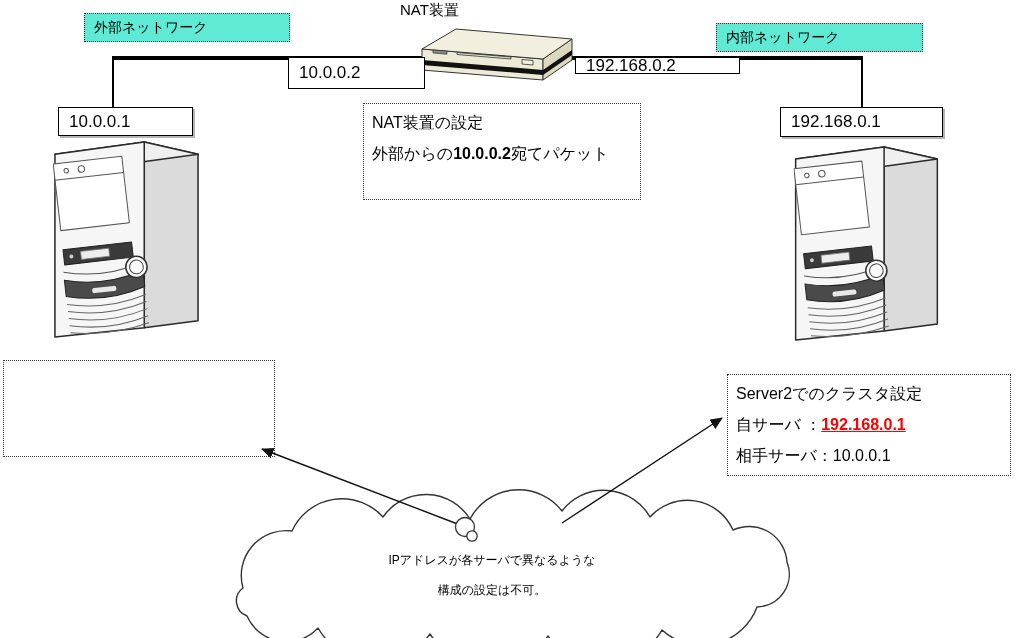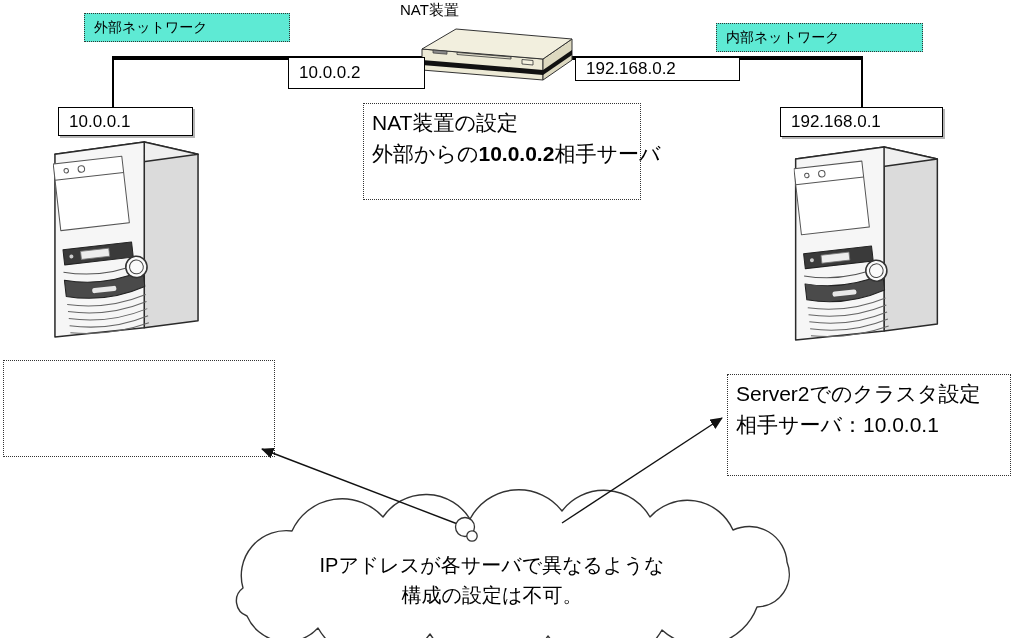--- a/index.html
+++ b/index.html
@@ -14,26 +14,26 @@
   }
   .solid-box{
     position:absolute;border:1.5px solid #000;background:#fff;
     font-size:17px;display:flex;align-items:center;padding-left:10px;box-sizing:border-box;
   }
   .shadowed{box-shadow:2px 2px 0 #b5b5b5;}
   .busline{position:absolute;background:#000;height:4px;}
   .dropline{position:absolute;background:#000;width:2px;}
   .note-box{
     position:absolute;border:1px dotted #333;background:#fff;box-sizing:border-box;
-    font-size:21px;line-height:31px;padding:3px 8px 0 8px;white-space:nowrap;
+    font-size:16px;line-height:31px;padding:3px 8px 0 8px;white-space:nowrap;
   }
   .bold{font-weight:bold;}
   .hl{font-weight:bold;text-decoration:underline;}
   .cloud-text{
-    position:absolute;text-align:center;font-size:20px;z-index:6;white-space:nowrap;
+    position:absolute;text-align:center;font-size:12px;z-index:6;white-space:nowrap;
   }
   .nat-title{
     position:absolute;left:400px;top:1px;width:145px;
     font-size:15px;z-index:2;
   }
   .overlay{position:absolute;left:0;top:0;z-index:5;pointer-events:none;}
   svg{display:block;}
 </style>
 </head>
 <body>
@@ -90,48 +90,49 @@
   <div class="dotted-box" style="left:84px;top:13px;width:206px;height:29px;">
     <span>外部ネットワーク</span>
   </div>
   <div class="dotted-box" style="left:716px;top:13px;width:207px;height:29px;margin-top:10px;">
     <span>内部ネットワーク</span>
   </div>
 
   <div class="solid-box" style="left:288px;top:57px;width:137px;height:32px;z-index:3;">
     <span>10.0.0.2</span>
   </div>
-  <div class="solid-box" style="left:575px;top:57px;width:165px;height:24px;z-index:3;">
+  <div class="solid-box" style="left:575px;top:57px;width:165px;height:17px;z-index:3;">
     <span>192.168.0.2</span>
   </div>
 
   <div class="solid-box shadowed" style="left:58px;top:107px;width:135px;height:29px;z-index:3;">
     <span>10.0.0.1</span>
   </div>
   <div class="solid-box shadowed" style="left:780px;top:107px;width:163px;height:30px;z-index:3;">
     <span>192.168.0.1</span>
   </div>
 
   <svg class="abs" style="left:52px;top:138px;" width="150" height="205" viewBox="0 0 146 202">
       <use href="#tower"></use>
     </svg>
   <svg class="abs" style="left:792px;top:143px;" width="150" height="203" viewBox="0 0 146 202">
       <use href="#tower"></use>
     </svg>
 
   <div class="note-box" style="left:363px;top:103px;width:278px;height:97px;">
     <div><span>NAT装置の設定</span></div>
-    <div><span>外部からの</span><span class="bold">10.0.0.2</span><span>相手サーバ</span></div>
+    <div><span>外部からの</span><span class="bold">10.0.0.2</span><span>宛てパケット</span></div>
   </div>
 
   <div class="note-box" style="left:3px;top:360px;width:272px;height:97px;">
   </div>
 
   <div class="note-box" style="left:727px;top:374px;width:284px;height:102px;">
     <div><span>Server2でのクラスタ設定</span></div>
+    <div><span>自サーバ ：</span><span class="hl" style="color: rgb(255, 0, 0); text-decoration-color: rgb(255, 0, 0);">192.168.0.1</span></div>
     <div><span>相手サーバ：</span><span>10.0.0.1</span></div>
   </div>
 
   <svg class="overlay" width="1015" height="638" viewBox="0 0 1015 638">
     <defs>
       <marker id="arrowhead" markerUnits="userSpaceOnUse" markerWidth="14" markerHeight="11" refX="11.5" refY="5.5" orient="auto">
         <path d="M0,0 L12.5,5.5 L0,11 Z" fill="#111"></path>
       </marker>
     </defs>
     <path d="M 243 588

